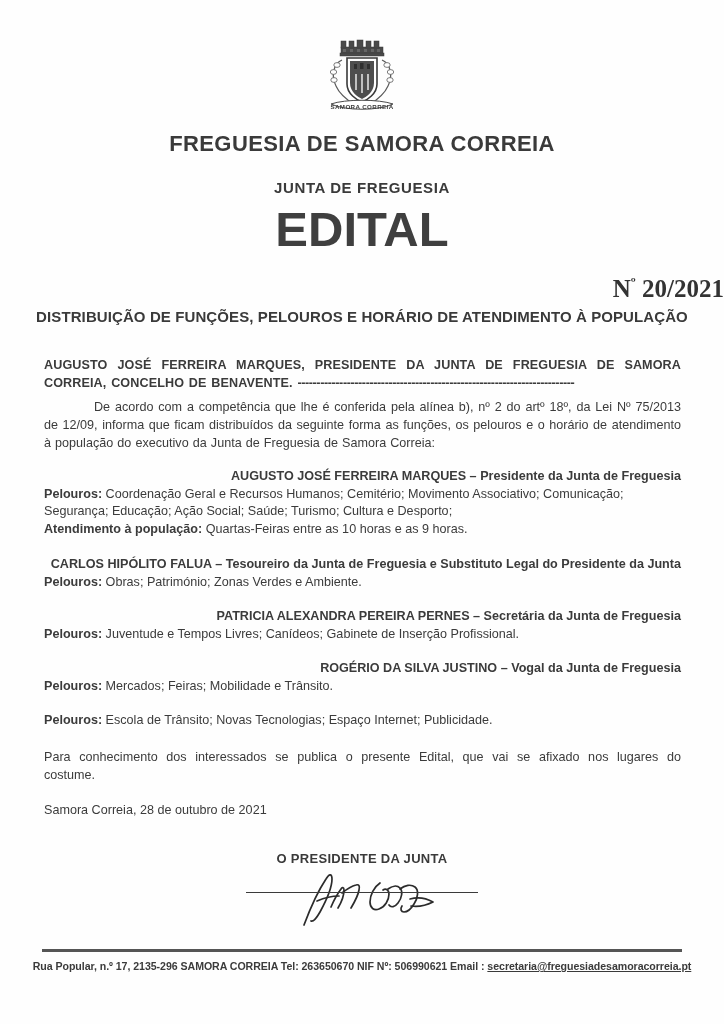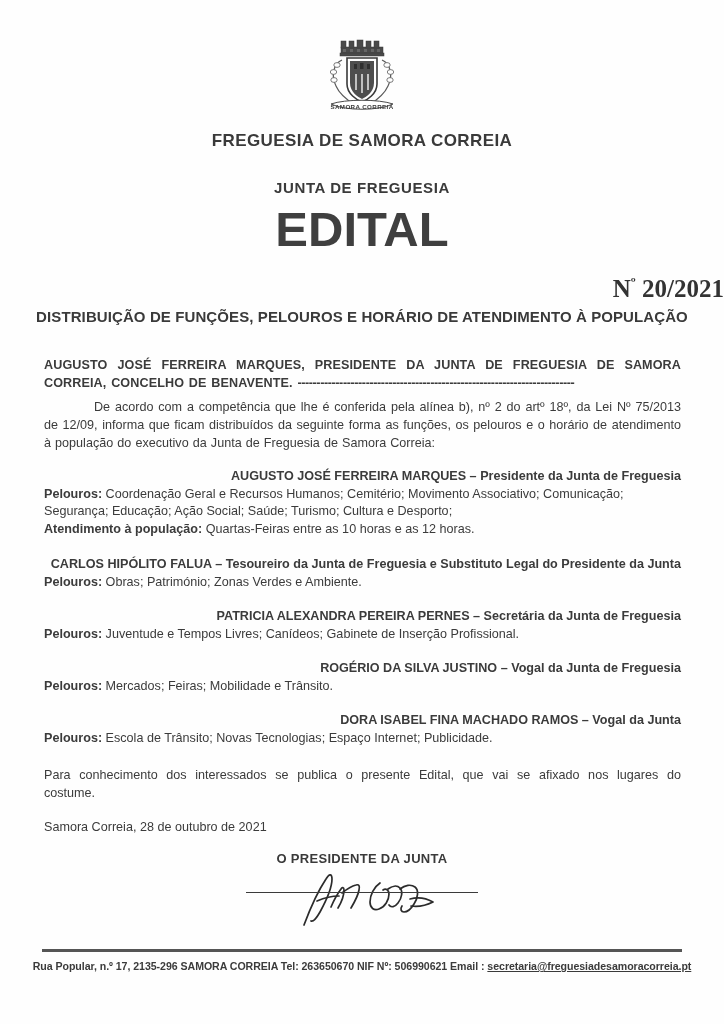--- a/index.html
+++ b/index.html
@@ -37,21 +37,21 @@
     display: block;
   }
 
   
   .org-title {
     position: absolute;
     top: 131px;
     left: 0;
     right: 0;
     text-align: center;
-    font-size: 17px;
+    font-size: 22px;
     font-weight: bold;
     letter-spacing: 0.4px;
     color: #3a3a3a;
   }
   .junta-title {
     position: absolute;
     top: 179px;
     left: 0;
     right: 0;
     text-align: center;
@@ -297,40 +297,39 @@
 
     <div class="preamble"><span>AUGUSTO JOSÉ FERREIRA MARQUES, PRESIDENTE DA JUNTA DE FREGUESIA DE SAMORA CORREIA, CONCELHO DE BENAVENTE. </span><span class="dashes">-------------------------------------------------------------------------</span></div>
 
     <div class="intro">De acordo com a competência que lhe é conferida pela alínea b), nº 2 do artº 18º, da Lei Nº 75/2013 de 12/09, informa que ficam distribuídos da seguinte forma as funções, os pelouros e o horário de atendimento à população do executivo da Junta de Freguesia de Samora Correia:</div>
 
     <div class="members">
 
       <div class="member">
         <div class="member-head"><span>AUGUSTO JOSÉ FERREIRA MARQUES</span><span> – </span><span>Presidente da Junta de Freguesia</span></div>
         <div class="member-line"><b>Pelouros:</b><span> Coordenação Geral e Recursos Humanos; Cemitério; Movimento Associativo; Comunicação; Segurança; Educação; Ação Social; Saúde; Turismo; Cultura e Desporto;</span></div>
-        <div class="member-line"><b>Atendimento à população:</b><span> Quartas-Feiras entre as 10 horas e as 12 horas.</span></div>
+        <div class="member-line"><b>Atendimento à população:</b><span> Quartas-Feiras entre as 10 horas e as 9 horas.</span></div>
       </div>
 
       <div class="member">
         <div class="member-head"><span>CARLOS HIPÓLITO FALUA</span><span> – </span><span>Tesoureiro da Junta de Freguesia e Substituto Legal do Presidente da Junta</span></div>
         <div class="member-line"><b>Pelouros:</b><span> Obras; Património; Zonas Verdes e Ambiente.</span></div>
       </div>
 
       <div class="member">
         <div class="member-head"><span>PATRICIA ALEXANDRA PEREIRA PERNES</span><span> – </span><span>Secretária da Junta de Freguesia</span></div>
         <div class="member-line"><b>Pelouros:</b><span> Juventude e Tempos Livres; Canídeos; Gabinete de Inserção Profissional.</span></div>
       </div>
 
       <div class="member">
         <div class="member-head"><span>ROGÉRIO DA SILVA JUSTINO</span><span> – </span><span>Vogal da Junta de Freguesia</span></div>
         <div class="member-line"><b>Pelouros:</b><span> Mercados; Feiras; Mobilidade e Trânsito.</span></div>
       </div>
 
       <div class="member">
-        <div class="member-head"><span>DORA ISABEL FINA MACHADO RAMOS</span><span> – </span><span>Vogal da Junta</span></div>
         <div class="member-line"><b>Pelouros:</b><span> Escola de Trânsito; Novas Tecnologias; Espaço Internet; Publicidade.</span></div>
       </div>
 
     </div>
 
     <div class="closing">Para conhecimento dos interessados se publica o presente Edital, que vai se afixado nos lugares do costume.</div>
     <div class="place-date">Samora Correia, 28 de outubro de 2021</div>
   </div>
 
   <div class="sign-block">

